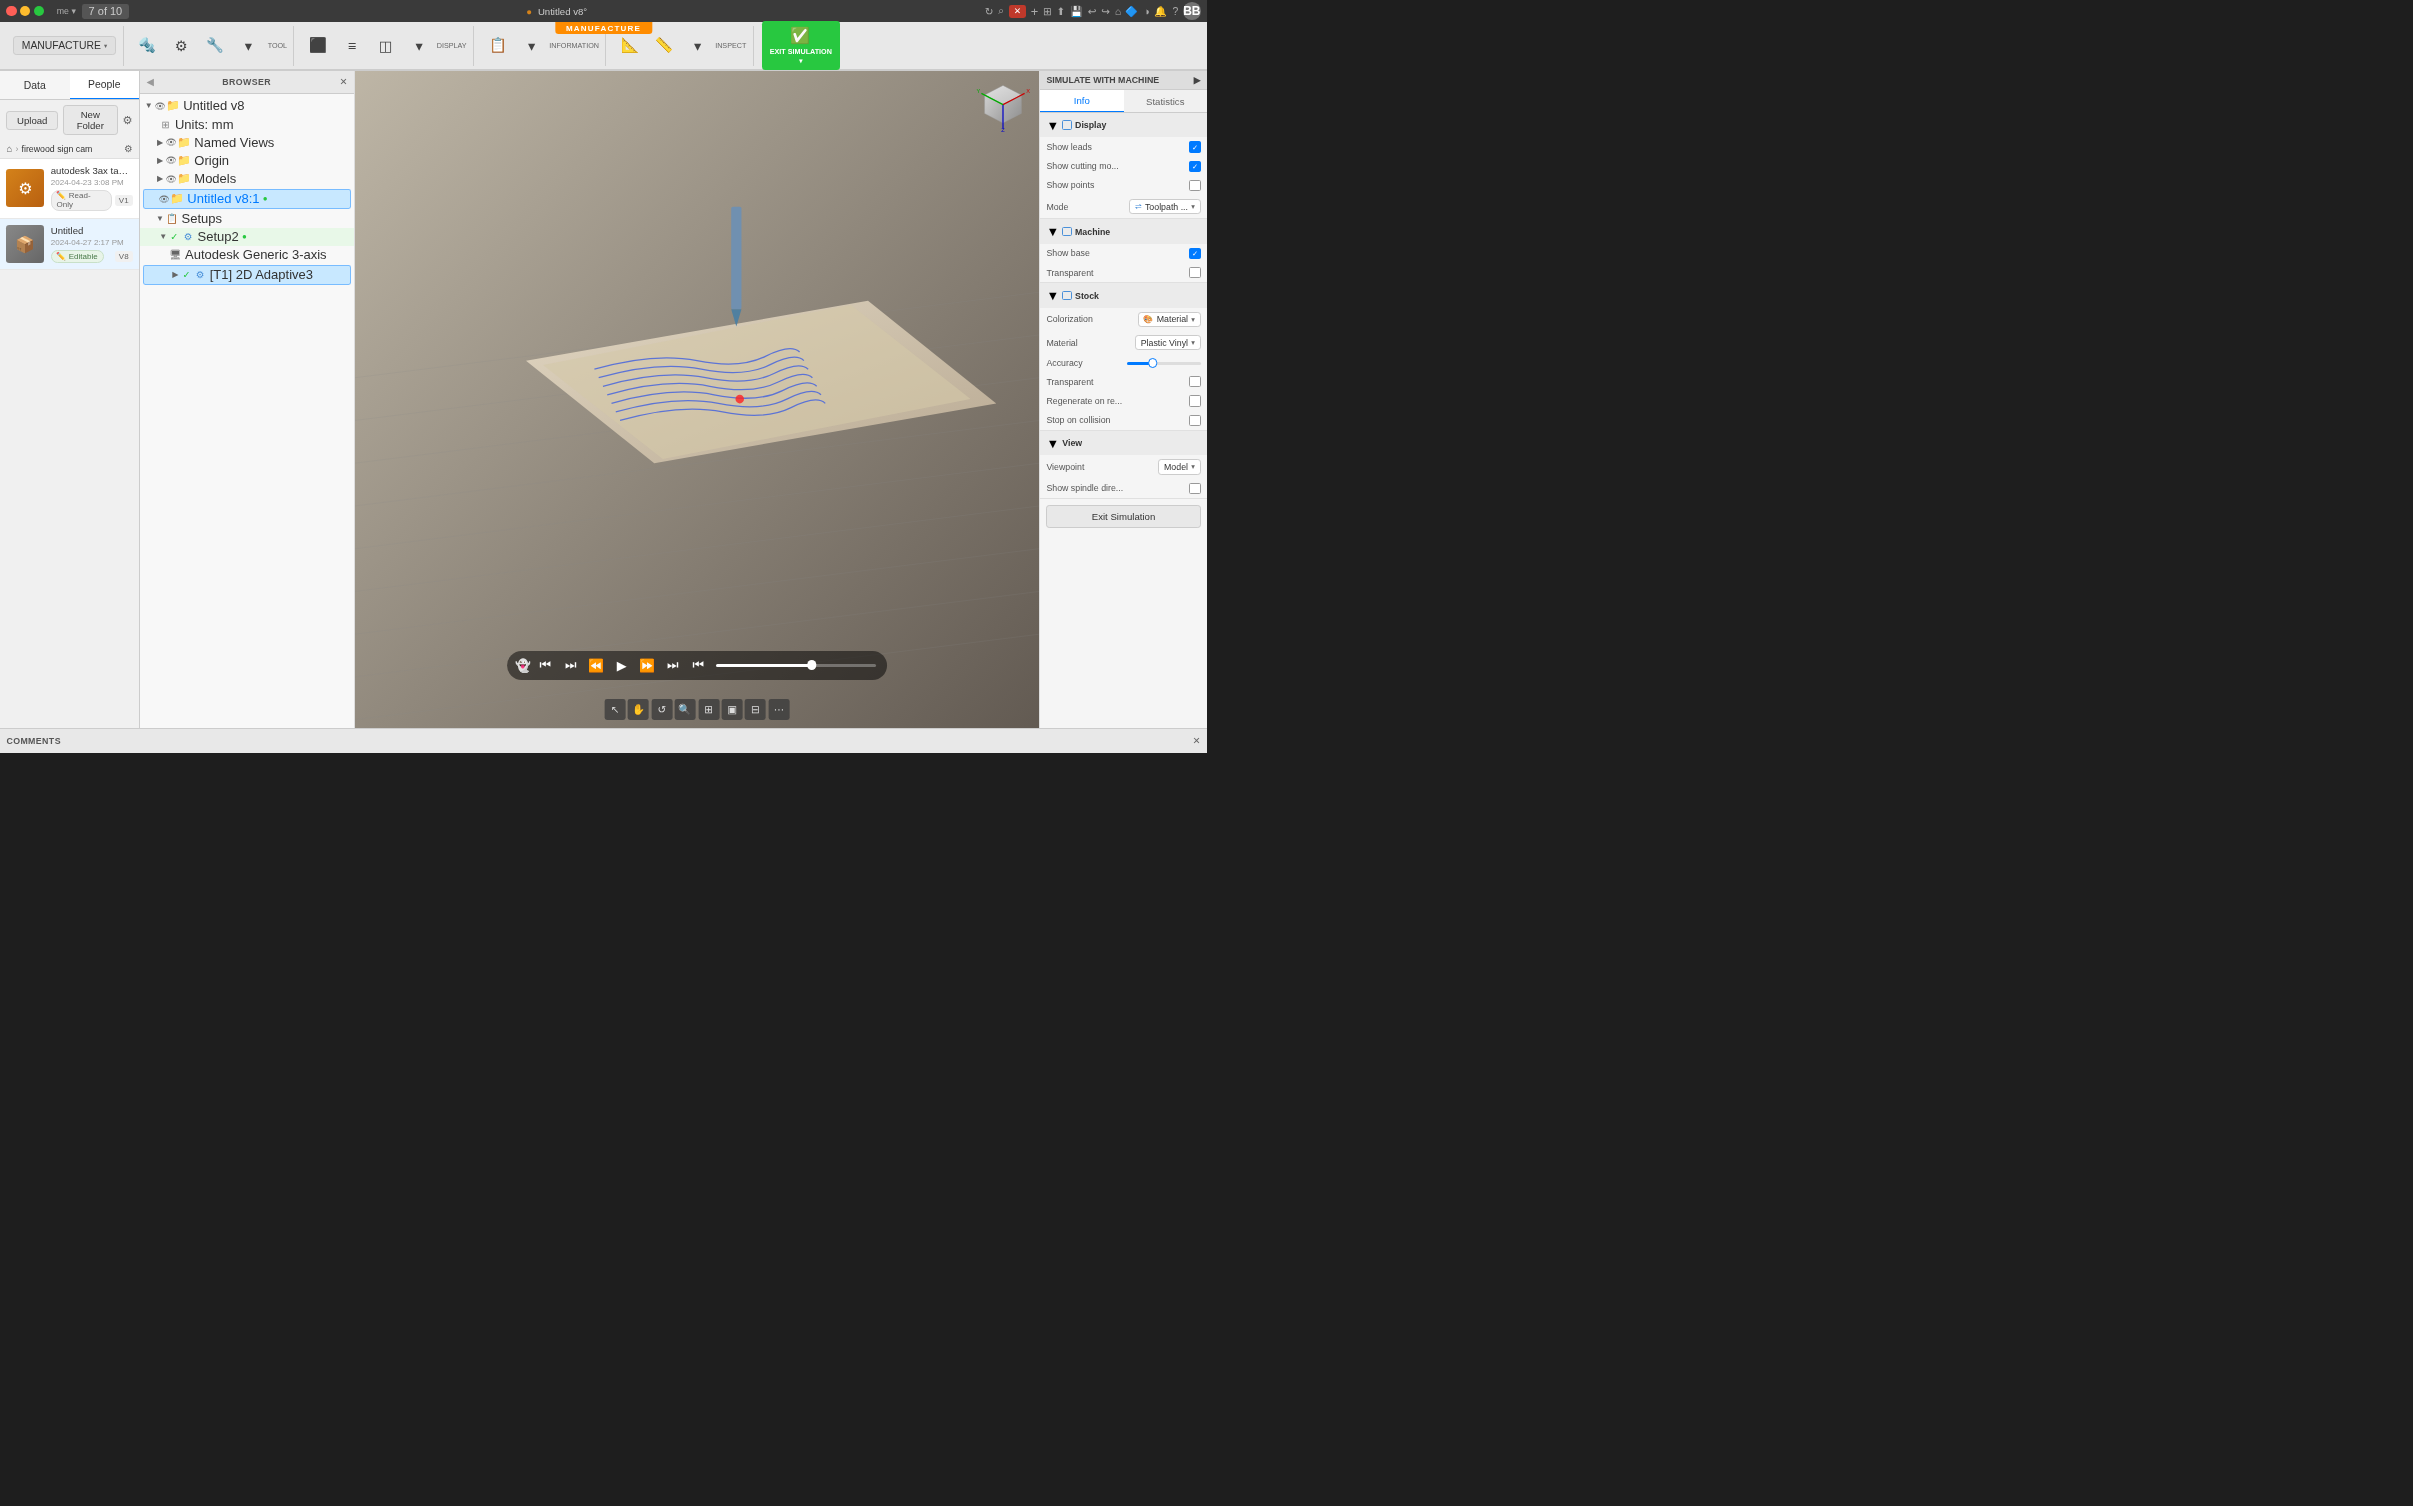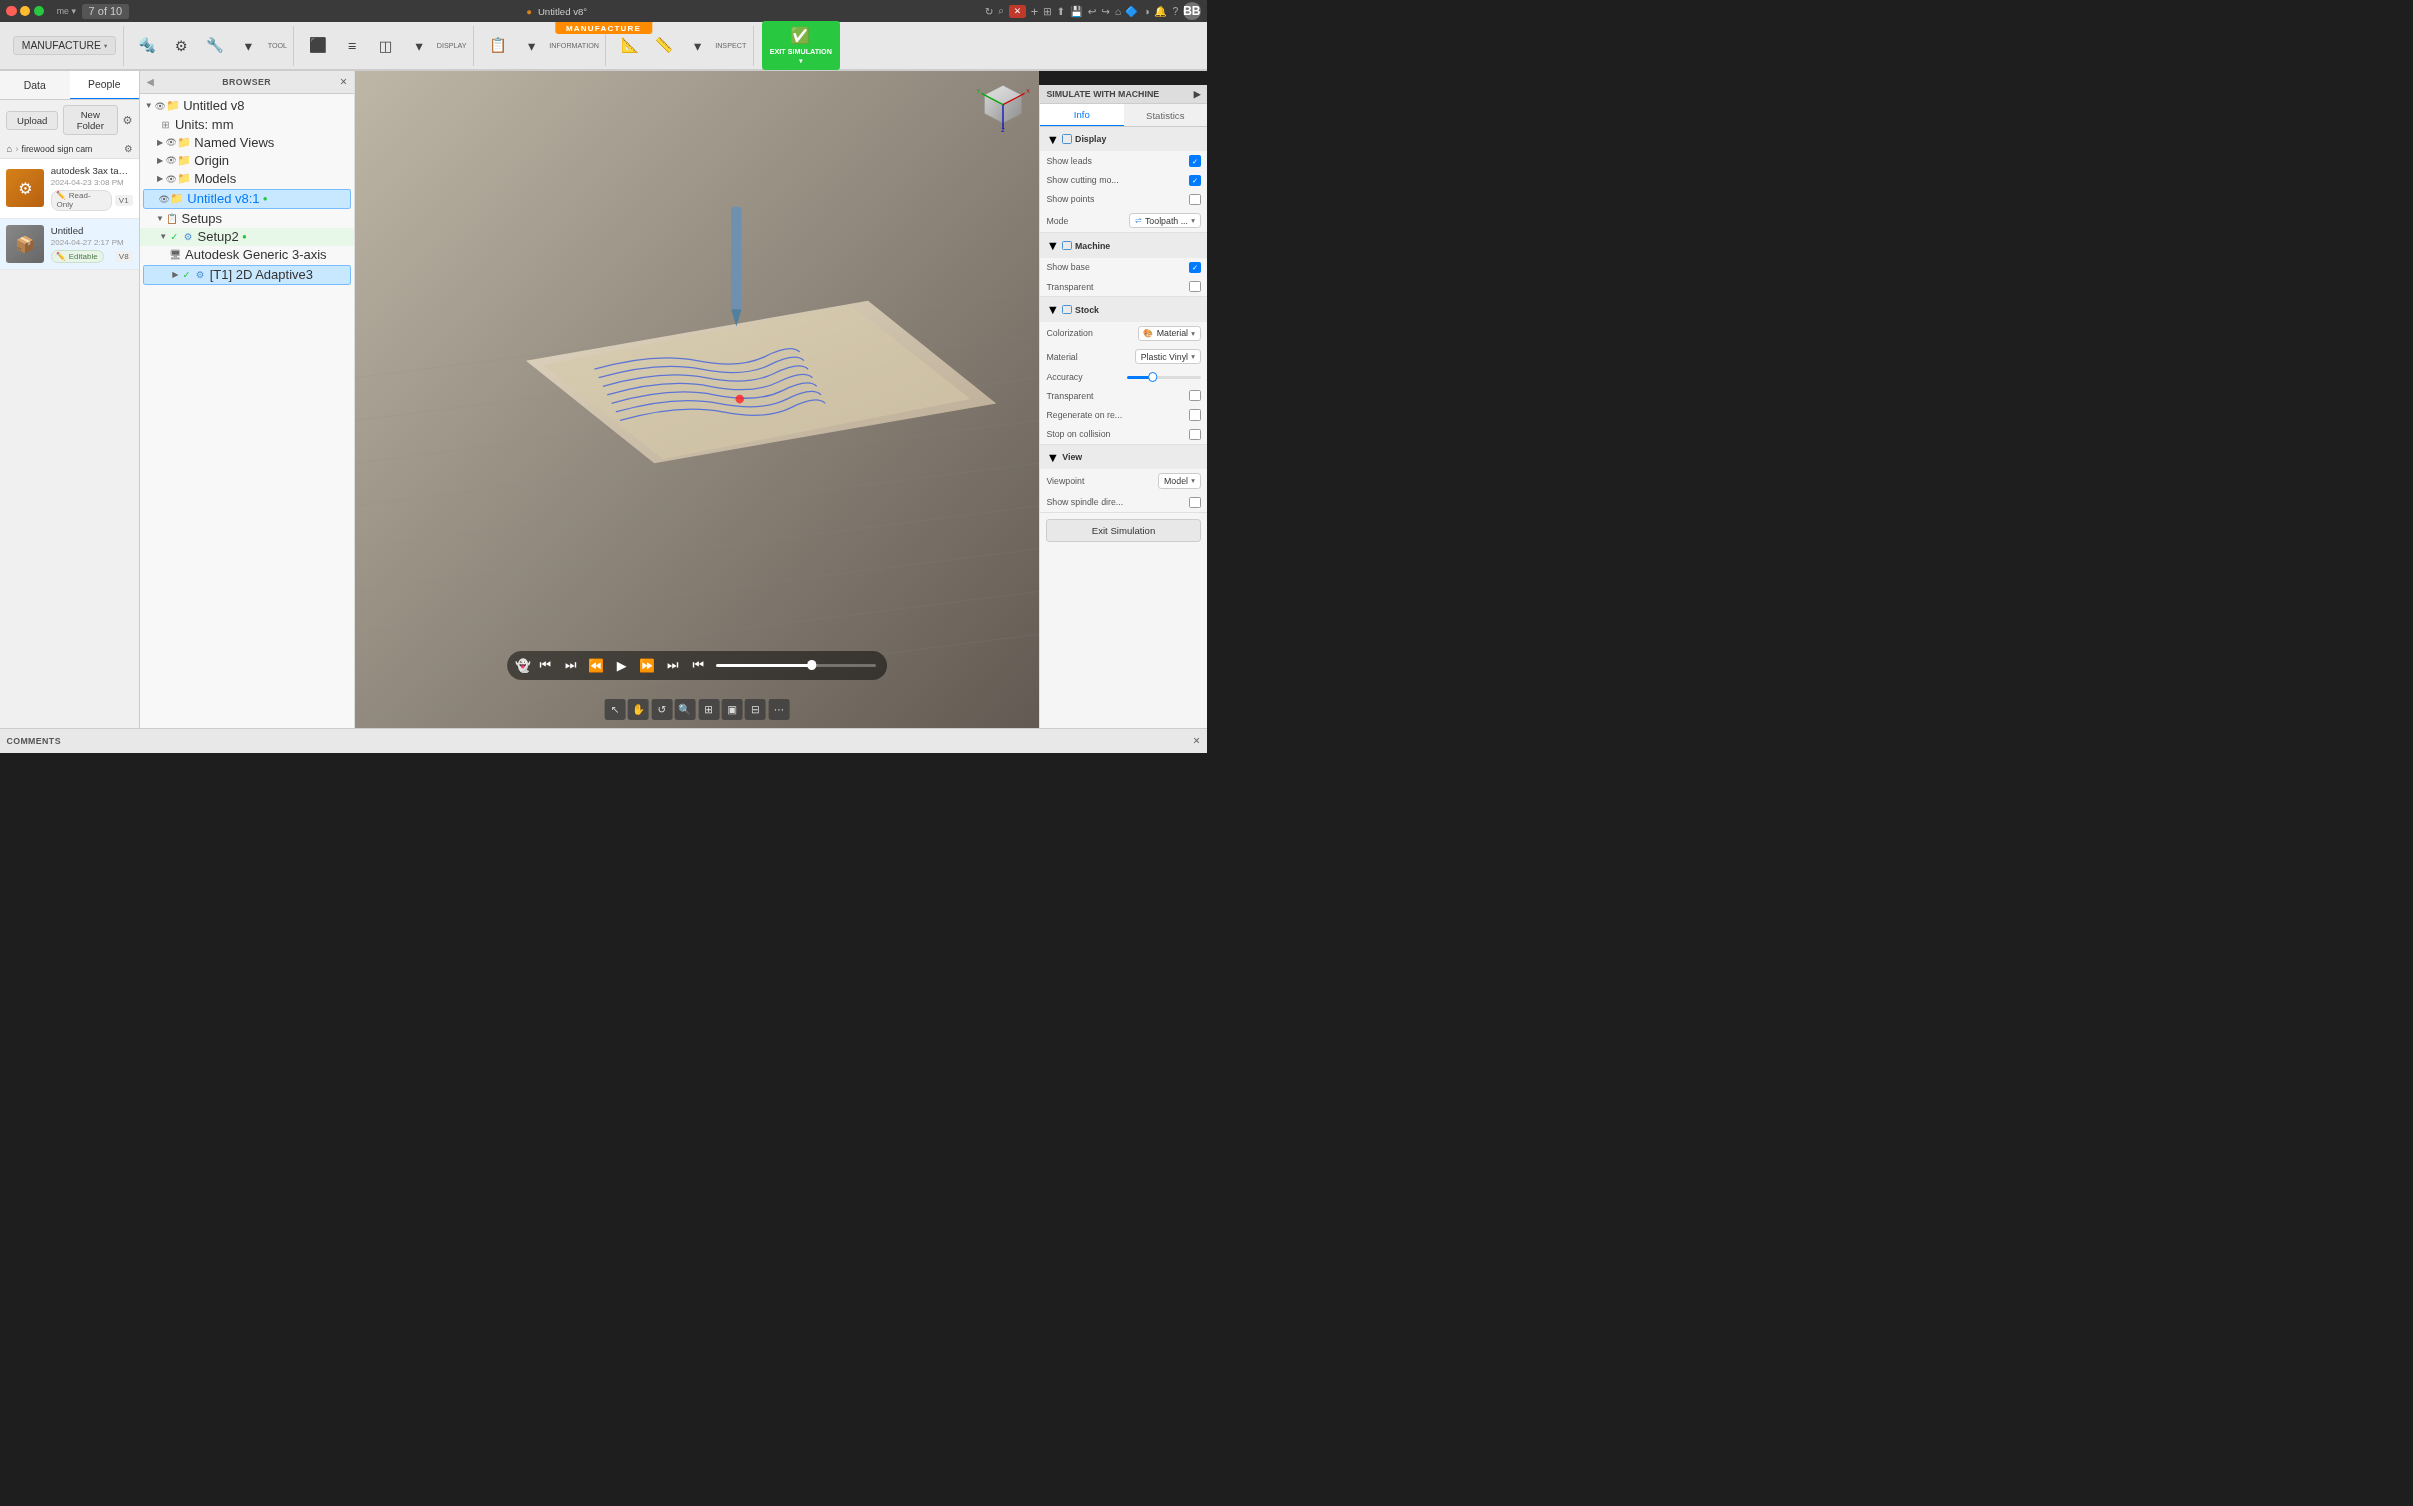--- a/index.html
+++ b/index.html
@@ -58,21 +58,21 @@
     .tree-label { font-size: 13px; color: #333; }
     .tree-check { width: 11.2px; height: 11.2px; margin-right: 1.6px; display: flex; align-items: center; justify-content: center; }
     .eye-icon { font-size: 8.8px; color: #666; margin-right: 1.6px; }
     
     .tree-item-highlighted { background: #c8e8ff; border: 0.8px solid #007aff66; border-radius: 2.4px; }
     
     
     .viewport { flex: 1; background: linear-gradient(135deg, #b8b8b8 0%, #909090 50%, #787878 100%); position: relative; overflow: hidden; }
     
     
-    .right-panel { width: 168px; background: #f5f5f5; border-left: 0.8px solid #ddd; display: flex; flex-direction: column; flex-shrink: 0; overflow-y: auto; margin-top: 14px; }
+    .right-panel { width: 168px; background: #f5f5f5; border-left: 0.8px solid #ddd; display: flex; flex-direction: column; flex-shrink: 0; overflow-y: auto; }
     .right-panel-tabs { display: flex; border-bottom: 0.8px solid #ccc; }
     .right-tab { flex: 1; padding: 4.8px 0; text-align: center; font-size: 9.6px; cursor: pointer; color: #666; background: #f0f0f0; border: none; }
     .right-tab.active { background: #fff; color: #007aff; border-bottom: 1.6px solid #007aff; }
     
     .panel-section { border-bottom: 0.8px solid #e0e0e0; }
     .panel-section-header { display: flex; align-items: center; padding: 4.8px 6.4px; cursor: pointer; background: #ebebeb; gap: 3.2px; }
     .panel-section-title { font-size: 8.8px; color: #333; font-weight: 600; }
     .panel-row { display: flex; align-items: center; padding: 4px 6.4px; gap: 6.4px; }
     .panel-row-label { font-size: 8.8px; color: #555; flex: 1; }
     .panel-checkbox { width: 11.2px; height: 11.2px; border: 0.8px solid #999; border-radius: 1.6px; background: #fff; display: flex; align-items: center; justify-content: center; cursor: pointer; flex-shrink: 0; }

